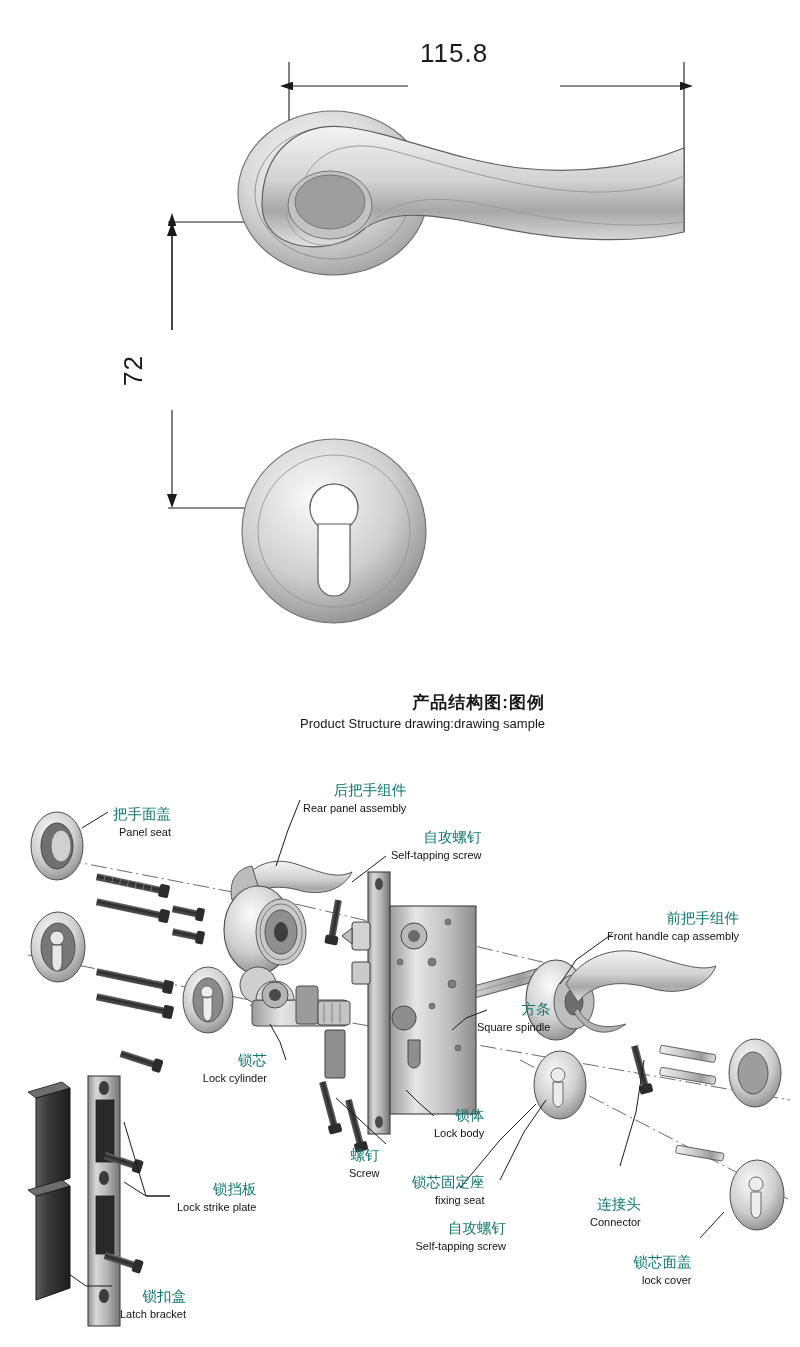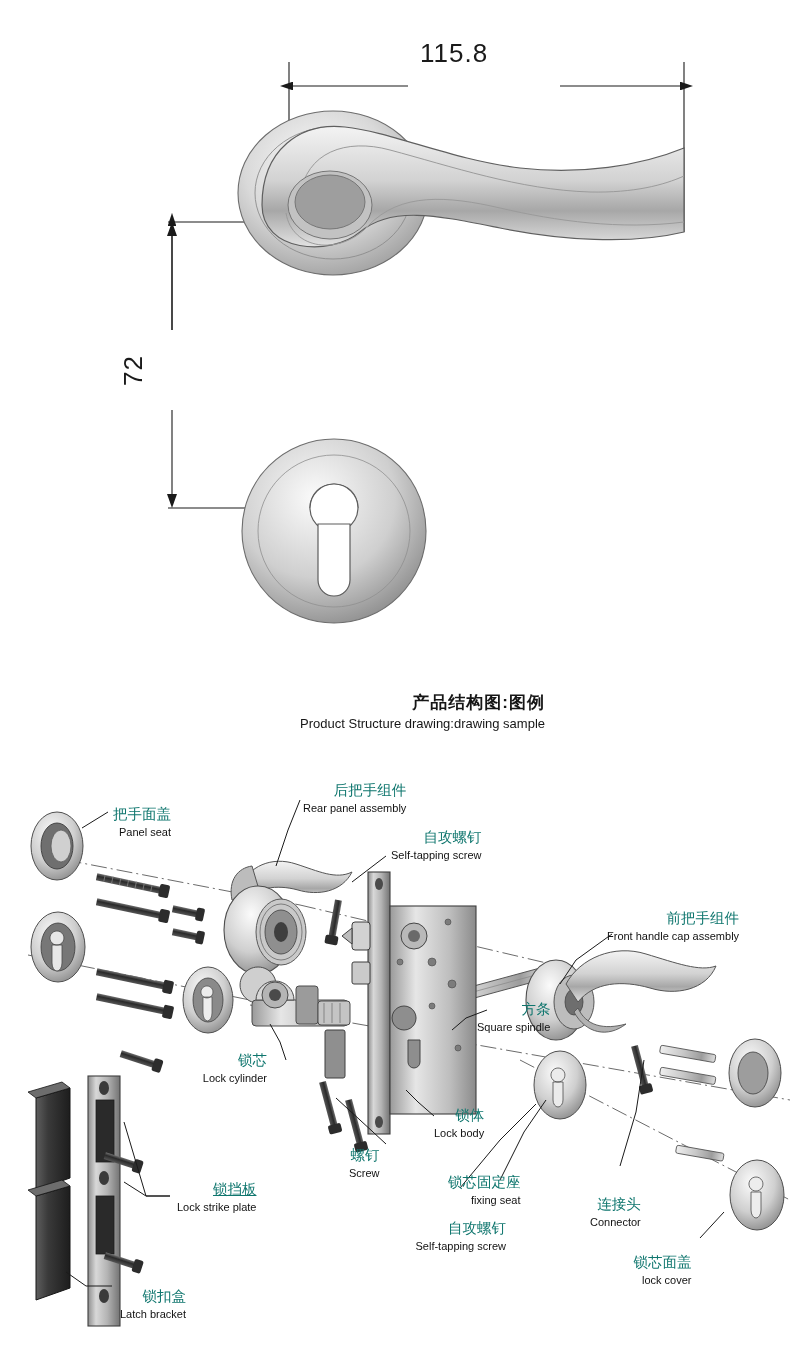--- a/index.html
+++ b/index.html
@@ -464,42 +464,42 @@
   <div class="callout" style="left:434px; top:1106px;">
     <div class="cn">锁体</div>
     <div class="en">Lock body</div>
   </div>
 
   <div class="callout" style="left:349px; top:1146px;">
     <div class="cn">螺钉</div>
     <div class="en">Screw</div>
   </div>
 
-  <div class="callout" style="left:443px; top:1173px;">
+  <div class="callout" style="left:407px; top:1173px;">
     <div class="cn">锁芯固定座</div>
     <div class="en" style="padding-left:28px;">fixing seat</div>
   </div>
 
   <div class="callout" style="left:410px; top:1219px;">
     <div class="cn" style="padding-left:38px;">自攻螺钉</div>
     <div class="en">Self-tapping screw</div>
   </div>
 
   <div class="callout" style="left:590px; top:1195px;">
     <div class="cn">连接头</div>
     <div class="en">Connector</div>
   </div>
 
   <div class="callout" style="left:628px; top:1253px;">
     <div class="cn">锁芯面盖</div>
     <div class="en" style="padding-left:14px;">lock cover</div>
   </div>
 
   <div class="callout" style="left:177px; top:1180px;">
-    <div class="cn" style="padding-left:12px;text-decoration:underline;">锁挡板</div>
+    <div class="cn" style="padding-left:12px;">锁挡板</div>
     <div class="en">Lock strike plate</div>
   </div>
 
   <div class="callout" style="left:120px; top:1272px;margin-top:15px;">
     <div class="cn" style="padding-left:4px;">锁扣盒</div>
     <div class="en">Latch bracket</div>
   </div>
 
 </div>
 

